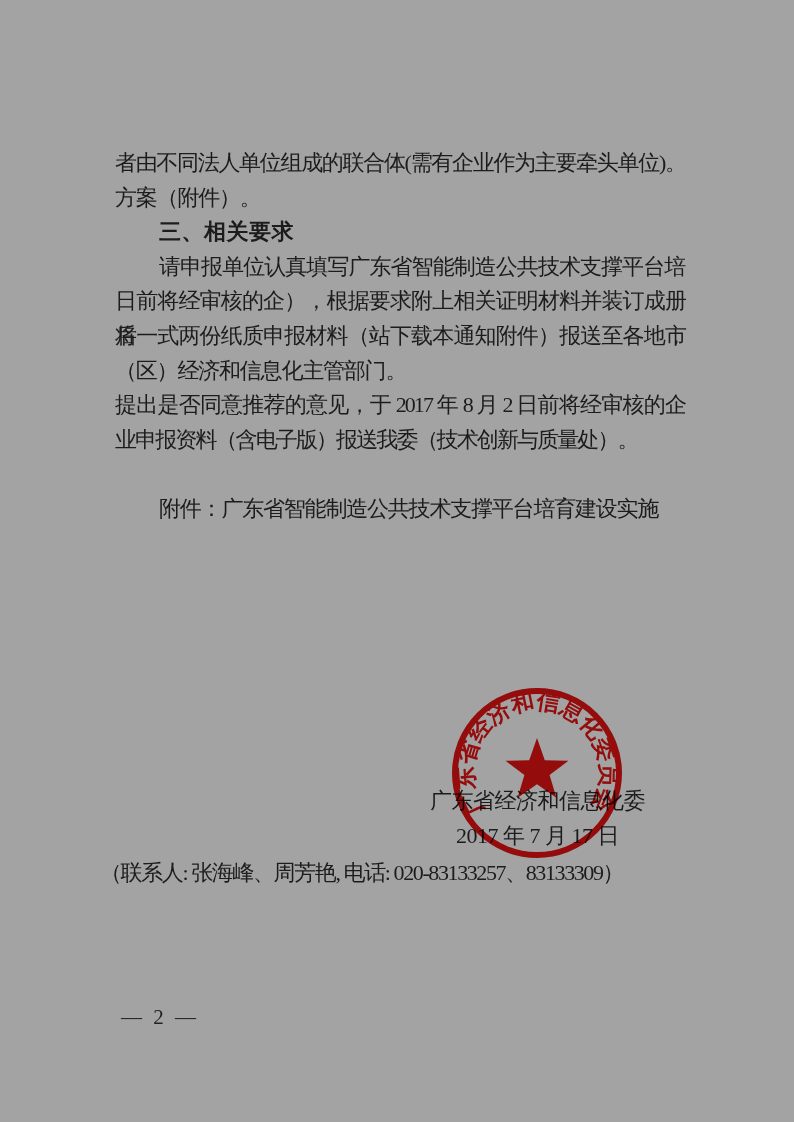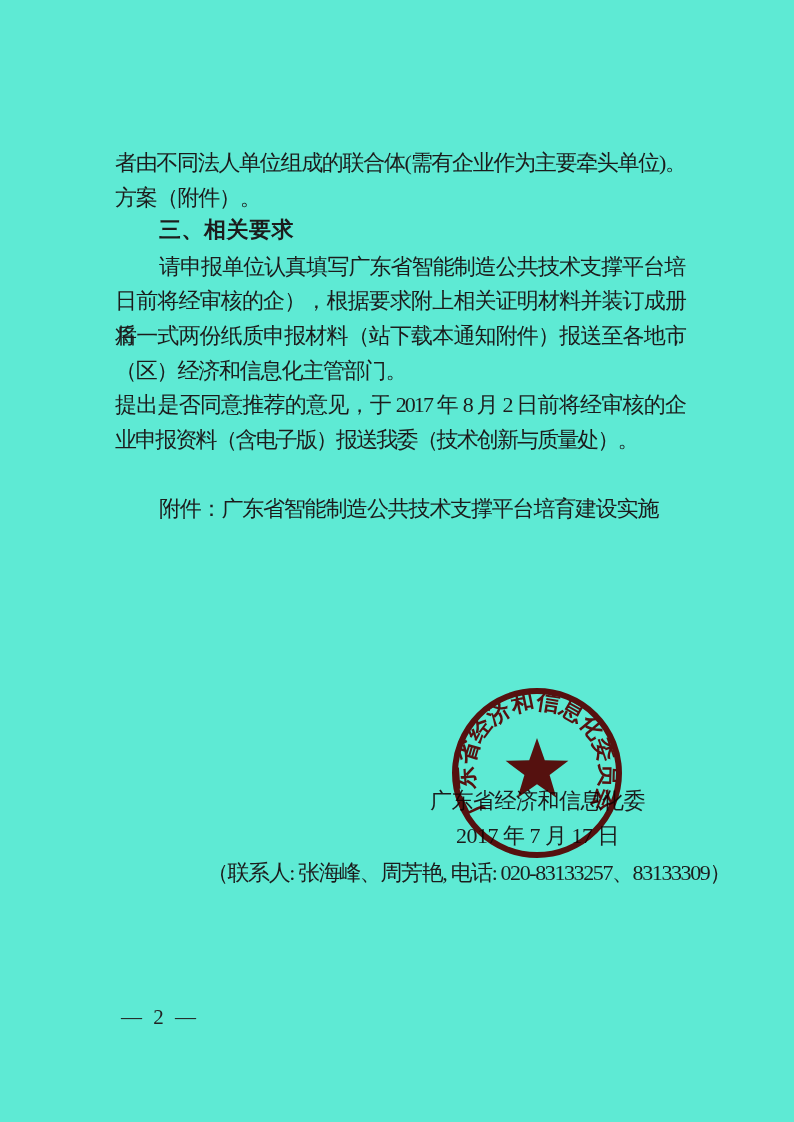--- a/index.html
+++ b/index.html
@@ -1,20 +1,20 @@
 <!DOCTYPE html>
 <html><head>
 <meta charset="utf-8">
 <style>
   html,body{margin:0;padding:0;background:#e8e8e8;}
   .page{
     position:relative;
     width:794px;height:1122px;
     margin:0 auto;
-    background:#5eead4;
+    background:#a3a3a3;
     overflow:hidden;
     font-family:"Liberation Serif","DejaVu Serif",serif;
     color:#1c1c1c;
   }
   .col{
     position:absolute;
     left:115px;top:146px;
     width:570px;
   }
   .line{
@@ -25,41 +25,41 @@
     white-space:nowrap;
   }
   .just{
     text-align:justify;
     text-align-last:justify;
     white-space:normal;
   }
   .tight{letter-spacing:-1.9px;}
   .ind{text-indent:44px;}
   .heading{
-    font-family:Liberation Mono, monospace;
+    font-family:Liberation Sans, sans-serif;
     font-weight:bold;
     letter-spacing:0.5px;
   }
   .blank{height:34.6px;}
   .signature{
     position:absolute;
     left:415px;top:783px;
     width:245px;
     text-align:center;
   }
   .signature .sig-line{
     height:35px;line-height:35px;
     font-size:22px;letter-spacing:-0.5px;
     white-space:nowrap;
   }
   .contact{
     position:absolute;
     left:100px;top:855px;
     width:630px;
-    text-align:right;
+    text-align:left;
     font-size:22px;
     letter-spacing:-1.4px;
     height:35px;line-height:35px;
     white-space:nowrap;
   }
   .footer{
     position:absolute;
     left:121px;top:1005px;
     font-size:21px;
     letter-spacing:3px;

